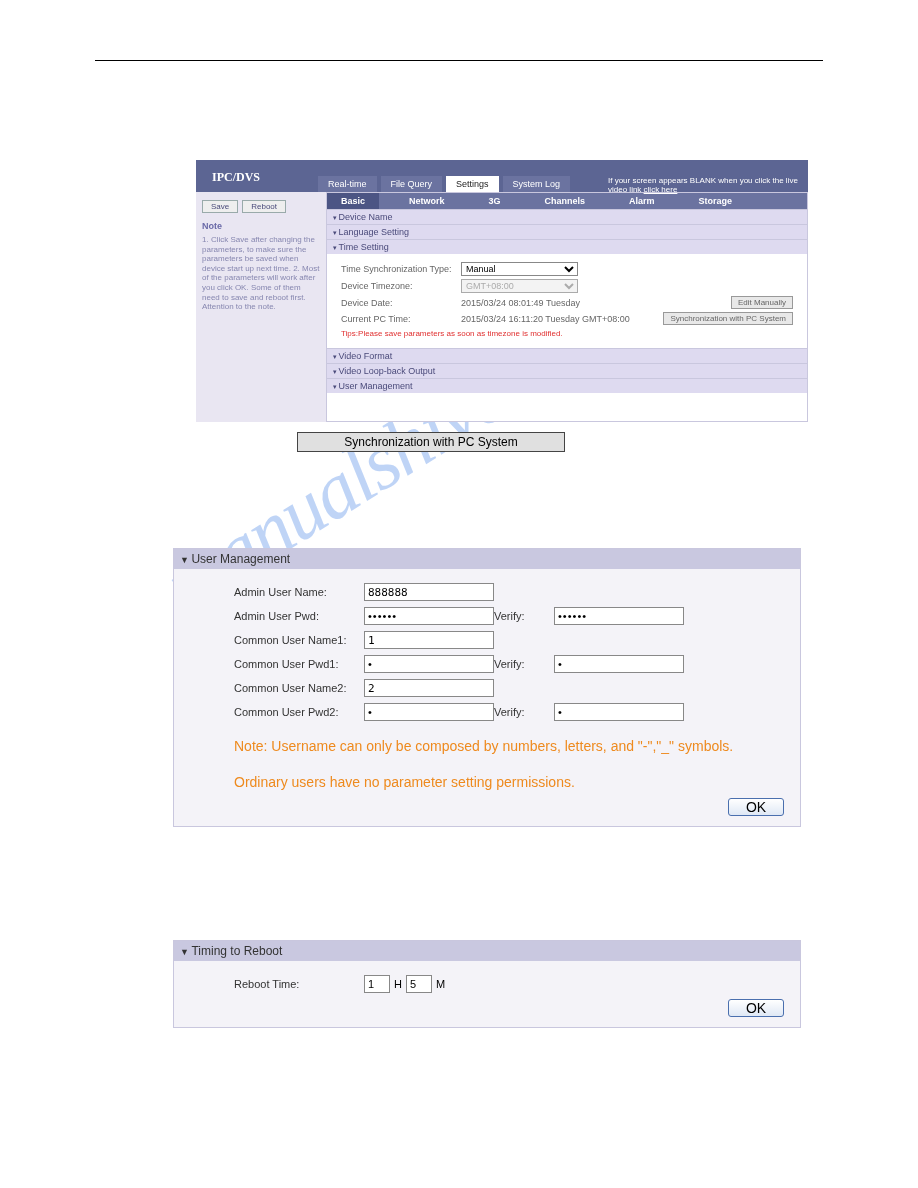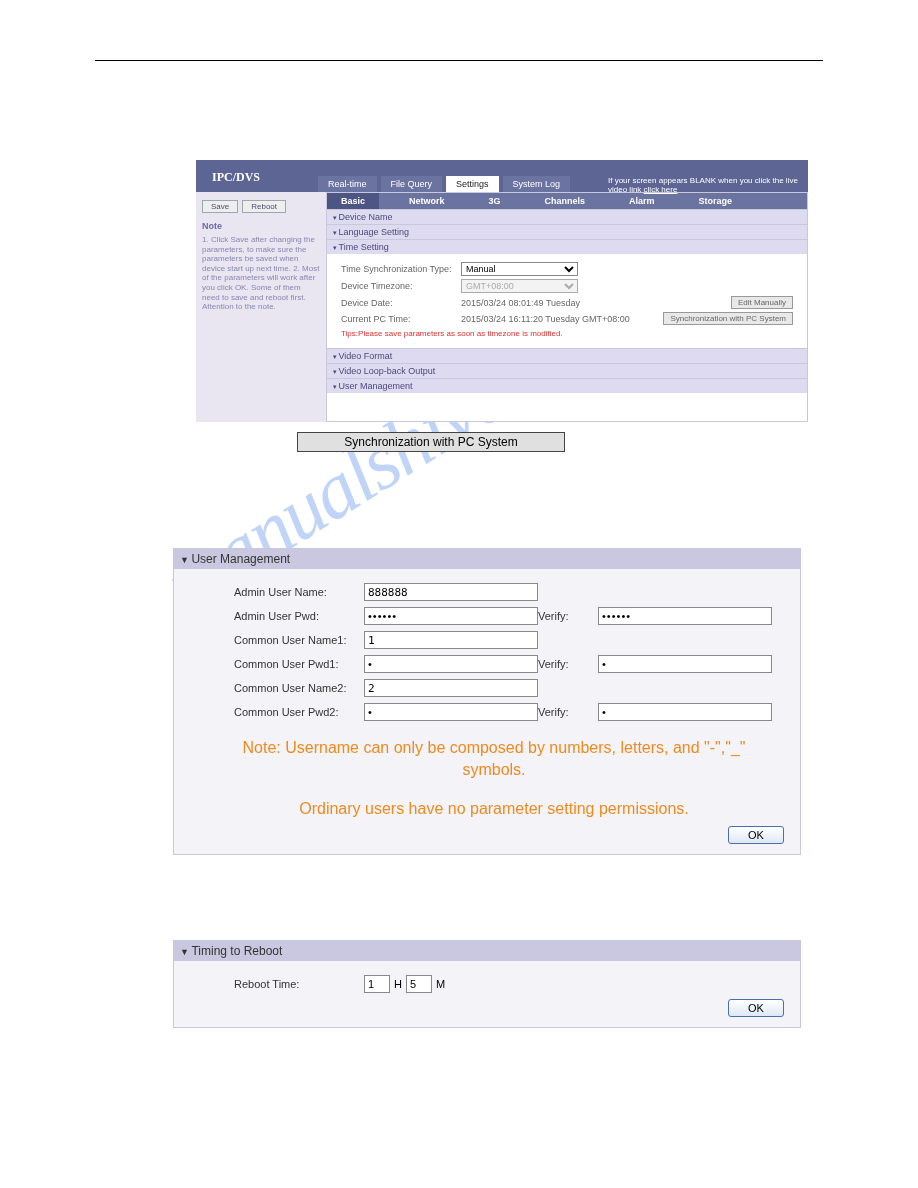--- a/index.html
+++ b/index.html
@@ -181,39 +181,39 @@
     padding: 3px 6px;
   }
   .panel .ph::before { content: "▼ "; font-size: 9px; }
   .panel .pb {
     background: #f4f3f8;
     padding: 14px 6px 10px 60px;
   }
   .frow { display: flex; align-items: center; margin-bottom: 6px; }
   .flabel { width: 130px; color: #333; font-size: 11px; }
   .fin {
-    width: 174px;
+    width: 130px;
     border: 1px solid #888;
     font-size: 11px;
     padding: 1px 3px;
     height: 18px;
     background: #fff;
     font-family: monospace;
   }
   .fin.pw { font-family: Arial; letter-spacing: 1px; }
   .vlabel { width: 60px; color: #333; font-size: 11px; }
-  .note-line { color: #ee8a1e; font-size: 16px; margin-left: 0; margin-top: 16px; line-height: 1.4; width: 520px; text-align: center; }
+  .note-line { color: #ee8a1e; font-size: 14px; margin-left: 0; margin-top: 16px; line-height: 1.4; width: 520px; }
   .ok-row { display: flex; justify-content: flex-end; margin-top: 6px; padding-right: 10px; }
   .ok-btn {
     width: 56px;
     height: 18px;
     border: 1px solid #4a6fae;
     border-radius: 3px;
     background: linear-gradient(#fff,#dfe8f5);
-    font-size: 11px;
+    font-size: 14px;
     cursor: pointer;
   }
 
   
   .pb2 .fin-sm { width: 26px; border: 1px solid #888; font-size: 11px; padding: 1px 3px; height: 18px; background: #fff; text-align: left; }
   .sel-on { width: 70px; border: 1px solid #6b8fd6; font-size: 11px; height: 18px; background: #fff; }
   .hm { margin: 0 4px; font-size: 11px; }
 </style>
 </head>
 <body>

